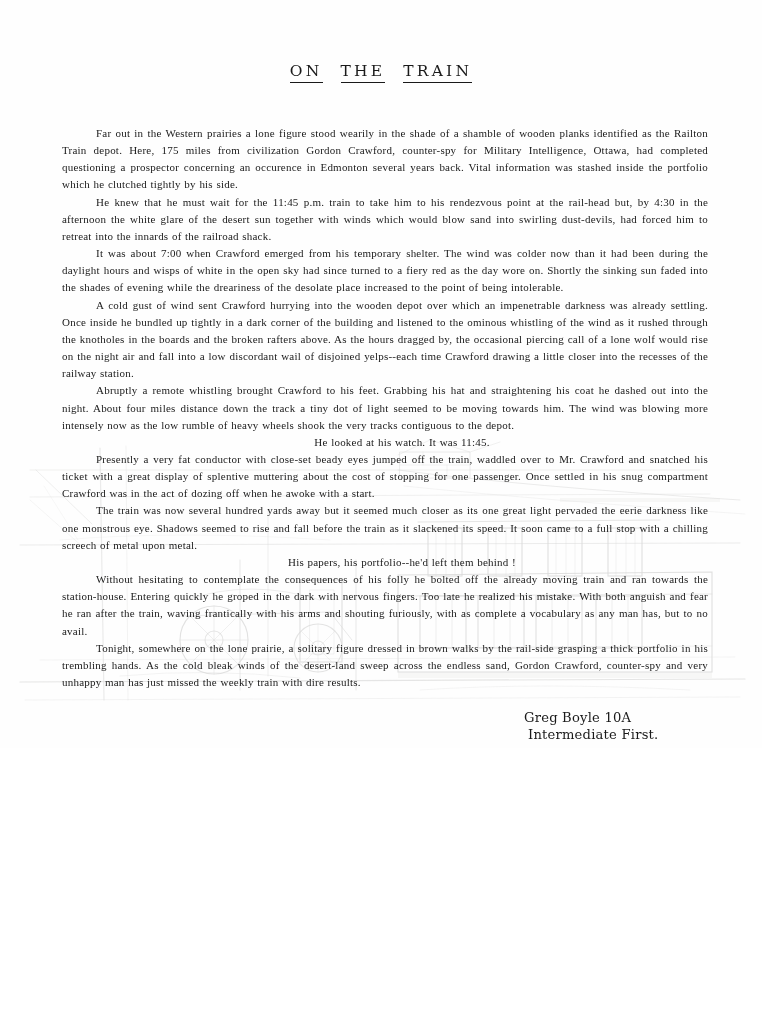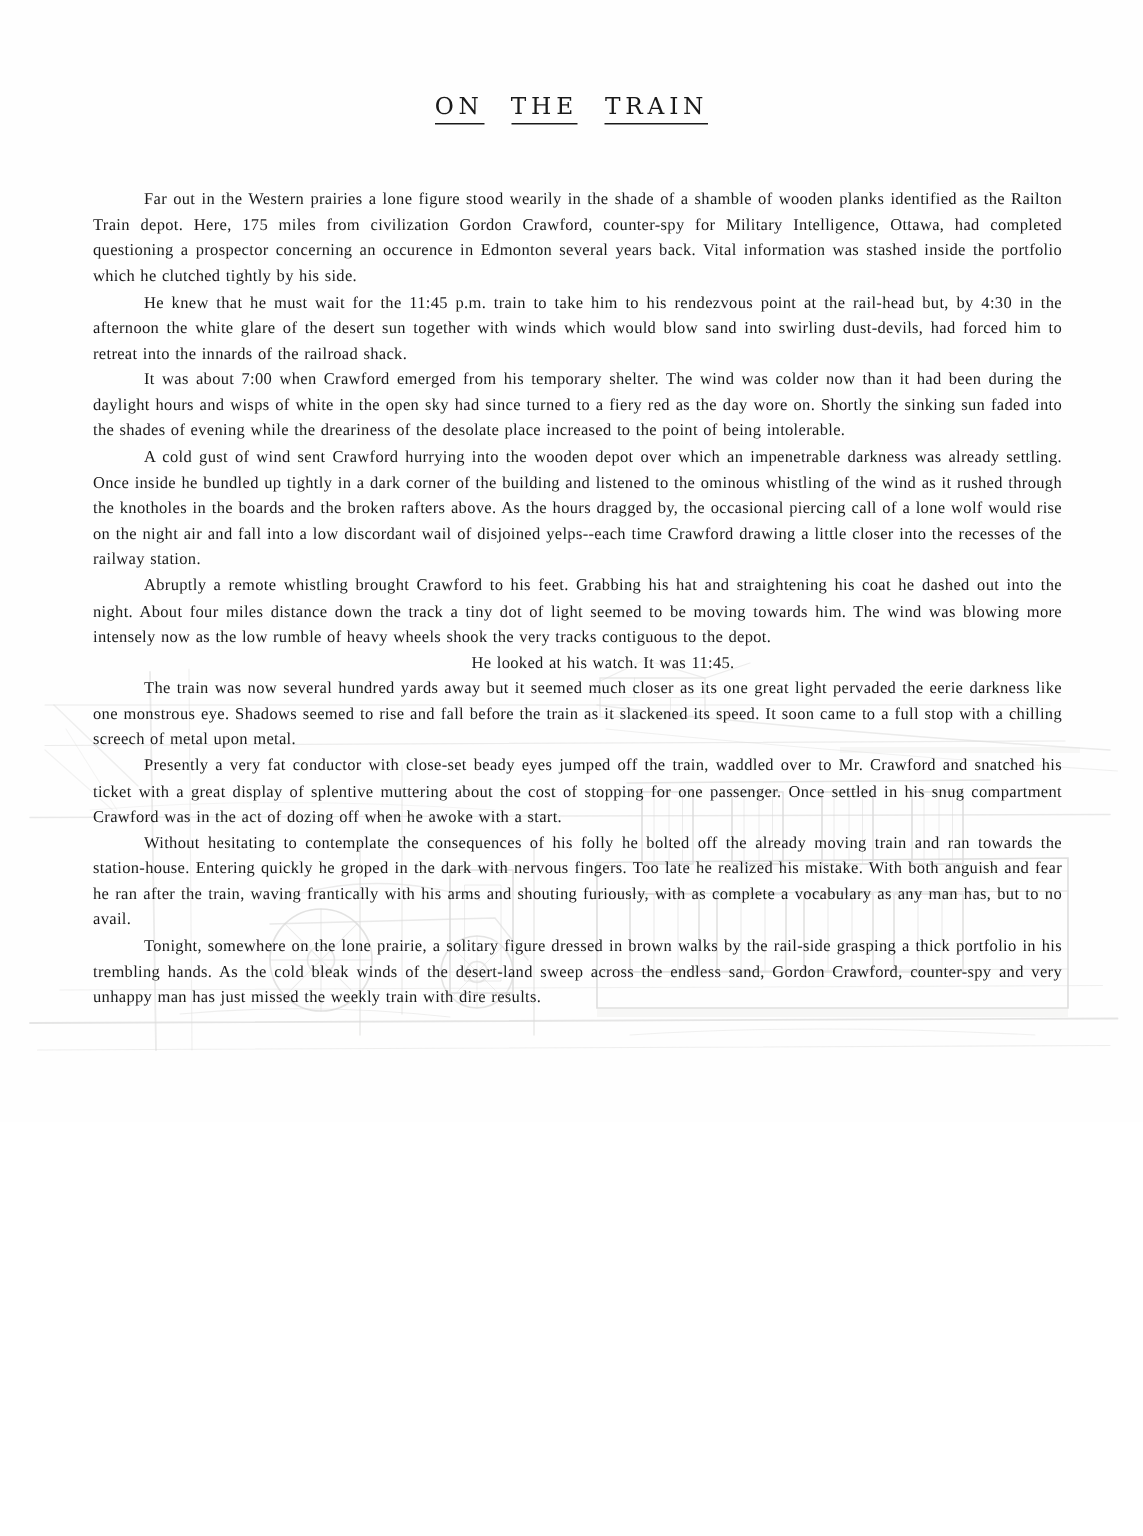--- a/index.html
+++ b/index.html
@@ -177,23 +177,28 @@
       <span class="word">ON</span><span class="word">THE</span><span class="word">TRAIN</span>
     </h1>
 
     <div class="body-block">
       <p class="para">Far out in the Western prairies a lone figure stood wearily in the shade of a shamble of wooden planks identified as the Railton Train depot. Here, 175 miles from civilization Gordon Crawford, counter-spy for Military Intelligence, Ottawa, had completed questioning a prospector concerning an occurence in Edmonton several years back. Vital information was stashed inside the portfolio which he clutched tightly by his side.</p>
       <p class="para">He knew that he must wait for the 11:45 p.m. train to take him to his rendezvous point at the rail-head but, by 4:30 in the afternoon the white glare of the desert sun together with winds which would blow sand into swirling dust-devils, had forced him to retreat into the innards of the railroad shack.</p>
       <p class="para">It was about 7:00 when Crawford emerged from his temporary shelter. The wind was colder now than it had been during the daylight hours and wisps of white in the open sky had since turned to a fiery red as the day wore on. Shortly the sinking sun faded into the shades of evening while the dreariness of the desolate place increased to the point of being intolerable.</p>
       <p class="para">A cold gust of wind sent Crawford hurrying into the wooden depot over which an impenetrable darkness was already settling. Once inside he bundled up tightly in a dark corner of the building and listened to the ominous whistling of the wind as it rushed through the knotholes in the boards and the broken rafters above. As the hours dragged by, the occasional piercing call of a lone wolf would rise on the night air and fall into a low discordant wail of disjoined yelps--each time Crawford drawing a little closer into the recesses of the railway station.</p>
       <p class="para">Abruptly a remote whistling brought Crawford to his feet. Grabbing his hat and straightening his coat he dashed out into the night. About four miles distance down the track a tiny dot of light seemed to be moving towards him. The wind was blowing more intensely now as the low rumble of heavy wheels shook the very tracks contiguous to the depot.</p>
       <p class="para last-of-run">He looked at his watch. It was 11:45.</p>
+      <p class="para">Presently a very fat conductor with close-set beady eyes jumped off the train, waddled over to Mr. Crawford and snatched his ticket with a great display of splentive muttering about the cost of stopping for one passenger. Once settled in his snug compartment Crawford was in the act of dozing off when he awoke with a start.</p>
       <p class="para">The train was now several hundred yards away but it seemed much closer as its one great light pervaded the eerie darkness like one monstrous eye. Shadows seemed to rise and fall before the train as it slackened its speed. It soon came to a full stop with a chilling screech of metal upon metal.</p>
-      <p class="para">Presently a very fat conductor with close-set beady eyes jumped off the train, waddled over to Mr. Crawford and snatched his ticket with a great display of splentive muttering about the cost of stopping for one passenger. Once settled in his snug compartment Crawford was in the act of dozing off when he awoke with a start.</p>
+      <p class="para last-of-run">His papers, his portfolio--he'd left them behind !</p>
       <p class="para">Without hesitating to contemplate the consequences of his folly he bolted off the already moving train and ran towards the station-house. Entering quickly he groped in the dark with nervous fingers. Too late he realized his mistake. With both anguish and fear he ran after the train, waving frantically with his arms and shouting furiously, with as complete a vocabulary as any man has, but to no avail.</p>
       <p class="para">Tonight, somewhere on the lone prairie, a solitary figure dressed in brown walks by the rail-side grasping a thick portfolio in his trembling hands. As the cold bleak winds of the desert-land sweep across the endless sand, Gordon Crawford, counter-spy and very unhappy man has just missed the weekly train with dire results.</p>
 
+      <div class="signature">
+        <span>Greg Boyle 10A</span>
+        <span class="sig-line-2">Intermediate First.</span>
+      </div>
     </div>
   </div>
 
   <div class="page-number">36</div>
 
 </div>
 
 </body></html>

